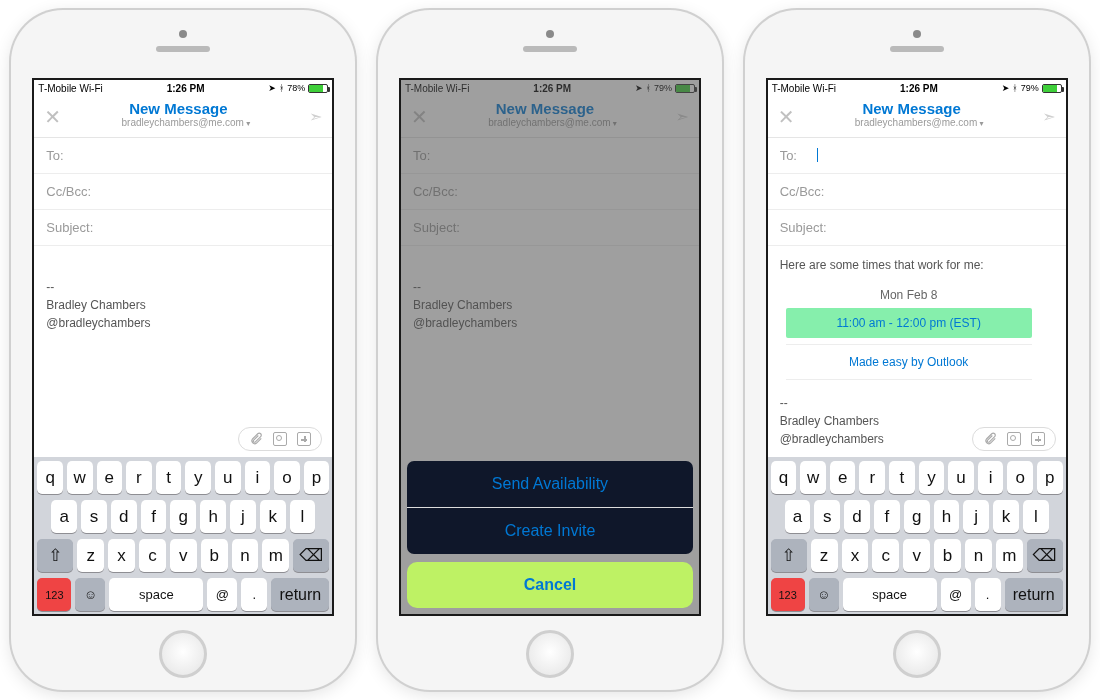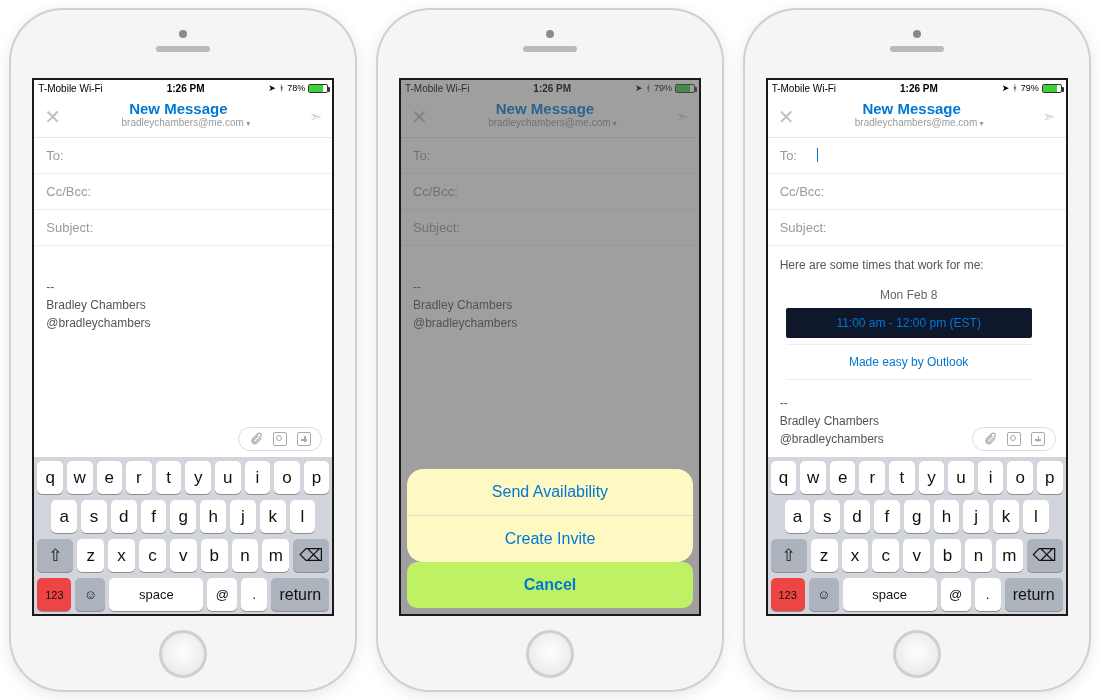--- a/index.html
+++ b/index.html
@@ -110,21 +110,21 @@
     line-height:1.5;
     overflow:hidden;
     position:relative;
   }
   .sig { margin-top: 18px; color:#555; }
 
   
   .avail-intro { color:#555; font-size:12px; margin-bottom:12px;}
   .avail-date { text-align:center; font-size:12px; color:#666; margin-bottom:4px;}
   .avail-slot {
-    background:#0f172a; color:#0078d4; font-size:12px;
+    background:#86efac; color:#0078d4; font-size:12px;
     text-align:center; padding:6px 0; border-radius:2px; margin:0 6px;
   }
   .avail-foot {
     color:#0078d4; font-size:12px; text-align:center;
     padding:8px 0; border-top:1px solid #ededed; border-bottom:1px solid #ededed;
     margin:6px 6px 0 6px;
   }
 
   
   .attach-pill {
@@ -167,22 +167,22 @@
   .key.ret { flex:0 0 58px; background:#adb3bd; font-size:16px;}
 
   
   .dim {
     position:absolute; inset:0;
     background: rgba(80,80,80,.55);
     display:flex; flex-direction:column; justify-content:flex-end;
     padding:6px;
   }
   .sheet {
-    background:#fef9c3; border-radius:16px; overflow:hidden;
-    margin-bottom:0;
+    background:#0f172a; border-radius:7px; overflow:hidden;
+    margin-bottom:8px;
   }
   .sheet .opt {
     text-align:center; padding:14px 0;
     color:#0078d4; font-size:16px;
     border-bottom:1px solid #dcdcdc;
   }
   .sheet .opt:last-child { border-bottom:none; }
   .cancel-btn {
     background:#bef264; border-radius:10px;
     text-align:center; padding:14px 0;

